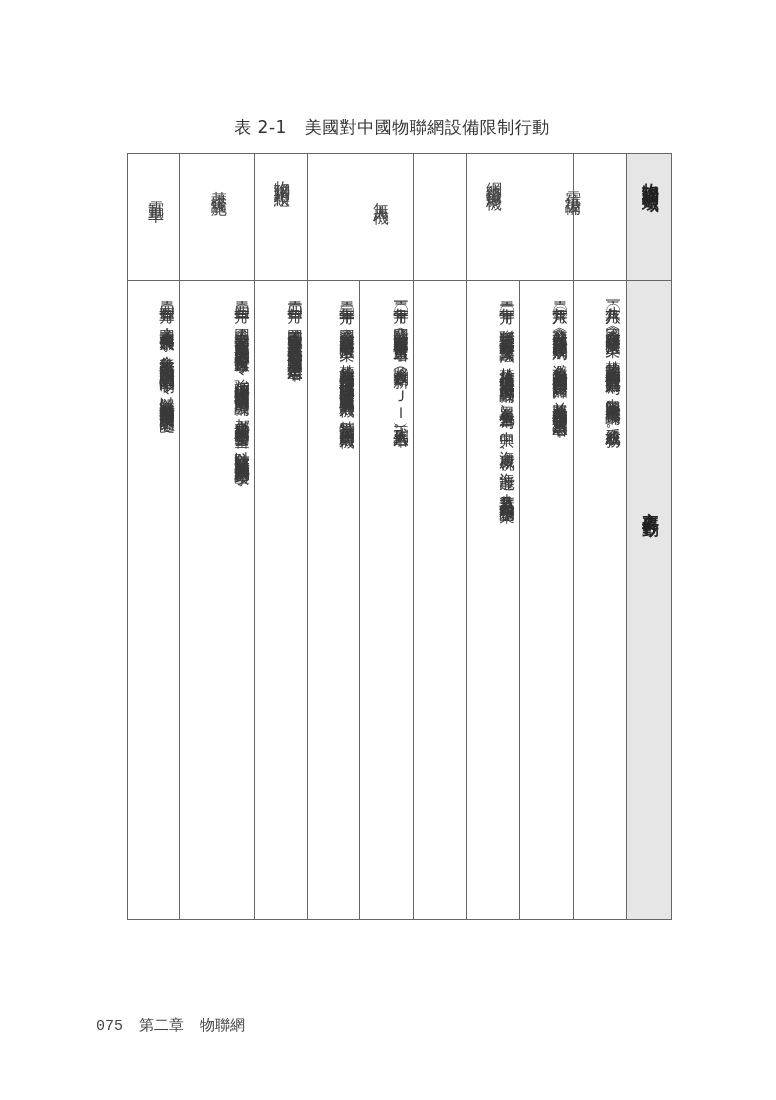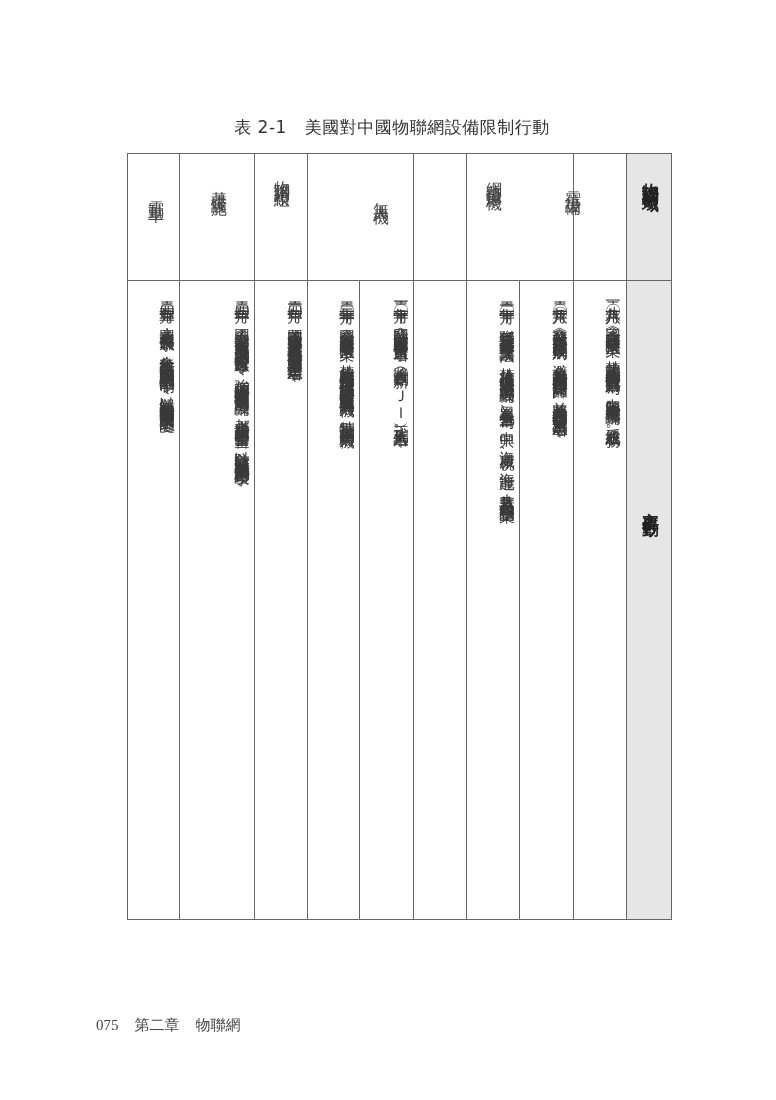--- a/index.html
+++ b/index.html
@@ -13,21 +13,21 @@
   .vline { position: absolute; top: 0; bottom: 0; width: 0; border-left: 1px solid #666; }
   .hline { position: absolute; height: 0; border-top: 1px solid #666; }
   .hdrcol { position: absolute; top: 0; bottom: 0; background: #e6e6e6; }
   .vt { position: absolute; writing-mode: vertical-rl; text-orientation: upright;
         font-size: 15.5px; line-height: 24px; letter-spacing: 1.3px; color: #3a3a3a; white-space: normal; }
   .vhead { position: absolute; writing-mode: vertical-rl; text-orientation: upright;
            font-size: 16px; letter-spacing: 3px; color: #444; }
   .vbold { font-weight: bold; color: #222; font-size: 16.5px; }
   .footer { position: absolute; left: 96px; top: 1016px; font-size: 15px; color: #444; }
   .footer span { margin-right: 16px; font-family: Liberation Serif, serif; }
-  .footer .pg { font-family: Liberation Serif, serif; text-align: center; }
+  .footer .pg { font-family: Liberation Mono, monospace; text-align: center; }
 </style>
 </head>
 <body>
 
 <div class="caption">
   <span class="num">表 2-1</span><span>美國對中國物聯網設備限制行動</span>
 </div>
 
 <div class="tbl">
 

